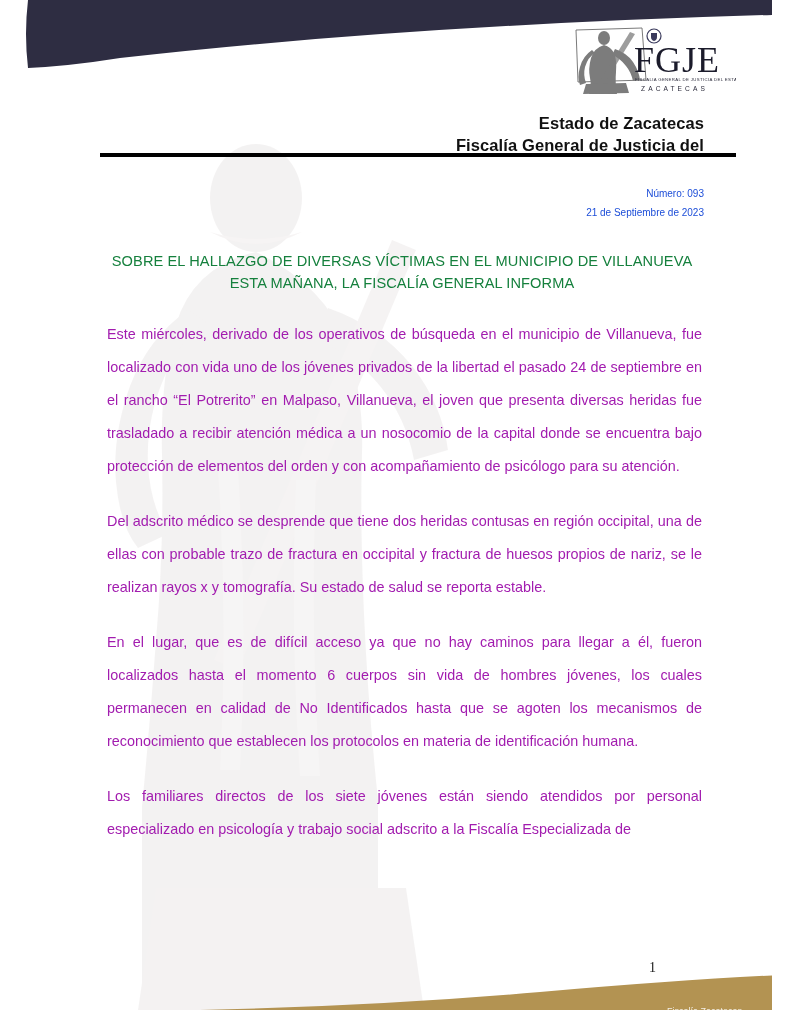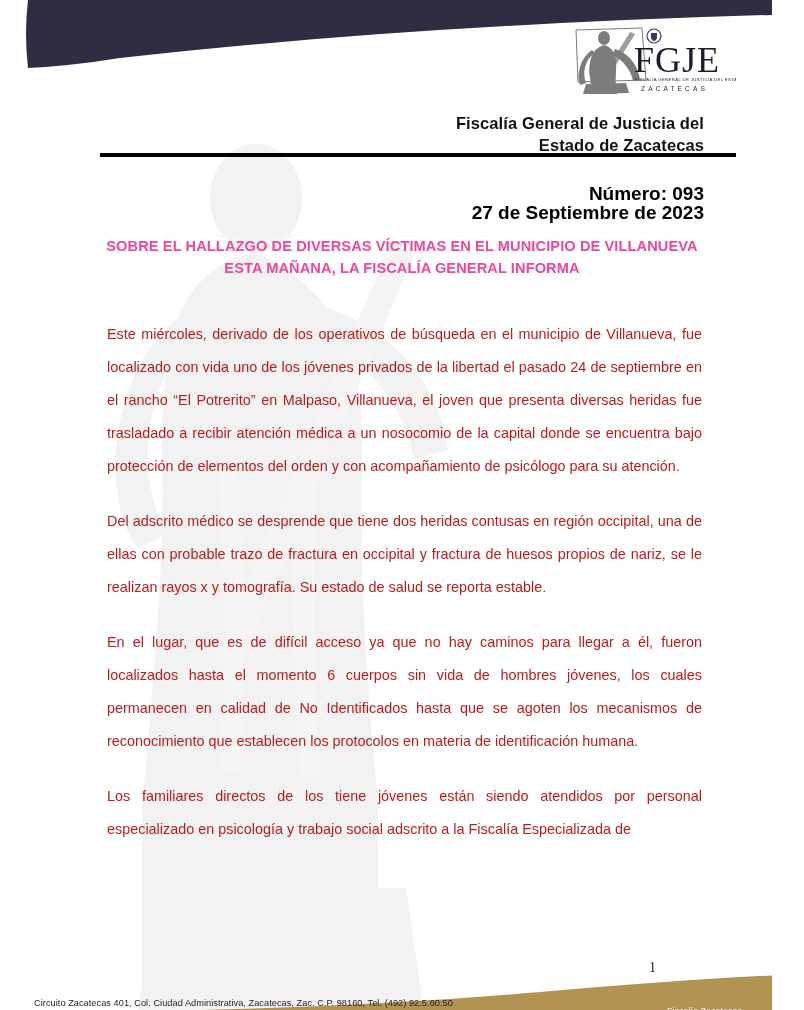--- a/index.html
+++ b/index.html
@@ -89,52 +89,52 @@
   
   .meta-block {
     position: absolute;
     right: 68px;
     top: 184px;
     width: 520px;
     text-align: right;
     z-index: 5;
   }
   .meta-line {
-    font-size: 19px;
-    font-weight: bold;
-    color: #000000;
+    font-size: 10px;
+    font-weight: normal;
+    color: #1d4ed8;
     line-height: 19px;
   }
 
   
   .headline {
     position: absolute;
     left: 102px;
-    top: 235px;
+    top: 250px;
     width: 600px;
     text-align: center;
     font-size: 14.6px;
-    font-weight: bold;
-    color: #ec4899;
+    font-weight: normal;
+    color: #15803d;
     line-height: 22px;
     letter-spacing: 0.1px;
     z-index: 5;
   }
 
   
   .body-block {
     position: absolute;
     left: 107px;
     top: 318px;
     width: 595px;
     z-index: 5;
   }
   .para {
     font-size: 14.4px;
-    color: #b91c1c;
+    color: #a21caf;
     text-align: justify;
     line-height: 33px;
     margin: 0 0 22px 0;
   }
   .para:last-child { margin-bottom: 0; }
 
   
   .page-number {
     position: absolute;
     right: 116px;
@@ -244,42 +244,41 @@
     </g>
 
     <text x="66" y="50" font-family="'Liberation Serif', serif" font-size="36" font-weight="normal" fill="#1b1b2b" letter-spacing="1">FGJE</text>
 
     <text x="67" y="59" font-family="'Liberation Sans', sans-serif" font-size="4.3" fill="#2a2a3a" letter-spacing="0.35">FISCALÍA GENERAL DE JUSTICIA DEL ESTADO</text>
 
     <text x="73" y="69" font-family="'Liberation Sans', sans-serif" font-size="6.6" fill="#2a2a3a" letter-spacing="3.1">ZACATECAS</text>
   </svg>
 
   <div class="header-block">
+    <div class="header-line">Estado de Zacatecas</div>
     <div class="header-line">Fiscalía General de Justicia del</div>
-    <div class="header-line">Estado de Zacatecas</div>
   </div>
   <div class="rule"></div>
 
   <div class="meta-block">
     <div class="meta-line">Número: 093</div>
-    <div class="meta-line">27 de Septiembre de 2023</div>
+    <div class="meta-line">21 de Septiembre de 2023</div>
   </div>
 
   <div class="headline">SOBRE EL HALLAZGO DE DIVERSAS VÍCTIMAS EN EL MUNICIPIO DE VILLANUEVA ESTA MAÑANA, LA FISCALÍA GENERAL INFORMA</div>
 
   <div class="body-block">
     <p class="para">Este miércoles, derivado de los operativos de búsqueda en el municipio de Villanueva, fue localizado con vida uno de los jóvenes privados de la libertad el pasado 24 de septiembre en el rancho “El Potrerito” en Malpaso, Villanueva, el joven que presenta diversas heridas fue trasladado a recibir atención médica a un nosocomio de la capital donde se encuentra bajo protección de elementos del orden y con acompañamiento de psicólogo para su atención.</p>
     <p class="para">Del adscrito médico se desprende que tiene dos heridas contusas en región occipital, una de ellas con probable trazo de fractura en occipital y fractura de huesos propios de nariz, se le realizan rayos x y tomografía. Su estado de salud se reporta estable.</p>
     <p class="para">En el lugar, que es de difícil acceso ya que no hay caminos para llegar a él, fueron localizados hasta el momento 6 cuerpos sin vida de hombres jóvenes, los cuales permanecen en calidad de No Identificados hasta que se agoten los mecanismos de reconocimiento que establecen los protocolos en materia de identificación humana.</p>
-    <p class="para">Los familiares directos de los tiene jóvenes están siendo atendidos por personal especializado en psicología y trabajo social adscrito a la Fiscalía Especializada de</p>
+    <p class="para">Los familiares directos de los siete jóvenes están siendo atendidos por personal especializado en psicología y trabajo social adscrito a la Fiscalía Especializada de</p>
   </div>
 
   <div class="page-number">1</div>
 
   <svg class="bottom-swoosh" viewBox="0 0 804 36" preserveAspectRatio="none">
     <path d="M804 0 Q700 4 540 18 Q380 32 200 36 L804 36 Z" fill="#b39352"></path>
   </svg>
 
-  <div class="footer-address">Circuito Zacatecas 401, Col. Ciudad Administrativa, Zacatecas, Zac. C.P. 98160, Tel. (492) 92.5.60.50</div>
 
   <div class="footer-social">Fiscalía Zacatecas</div>
 
 </div>
 
 </body></html>

